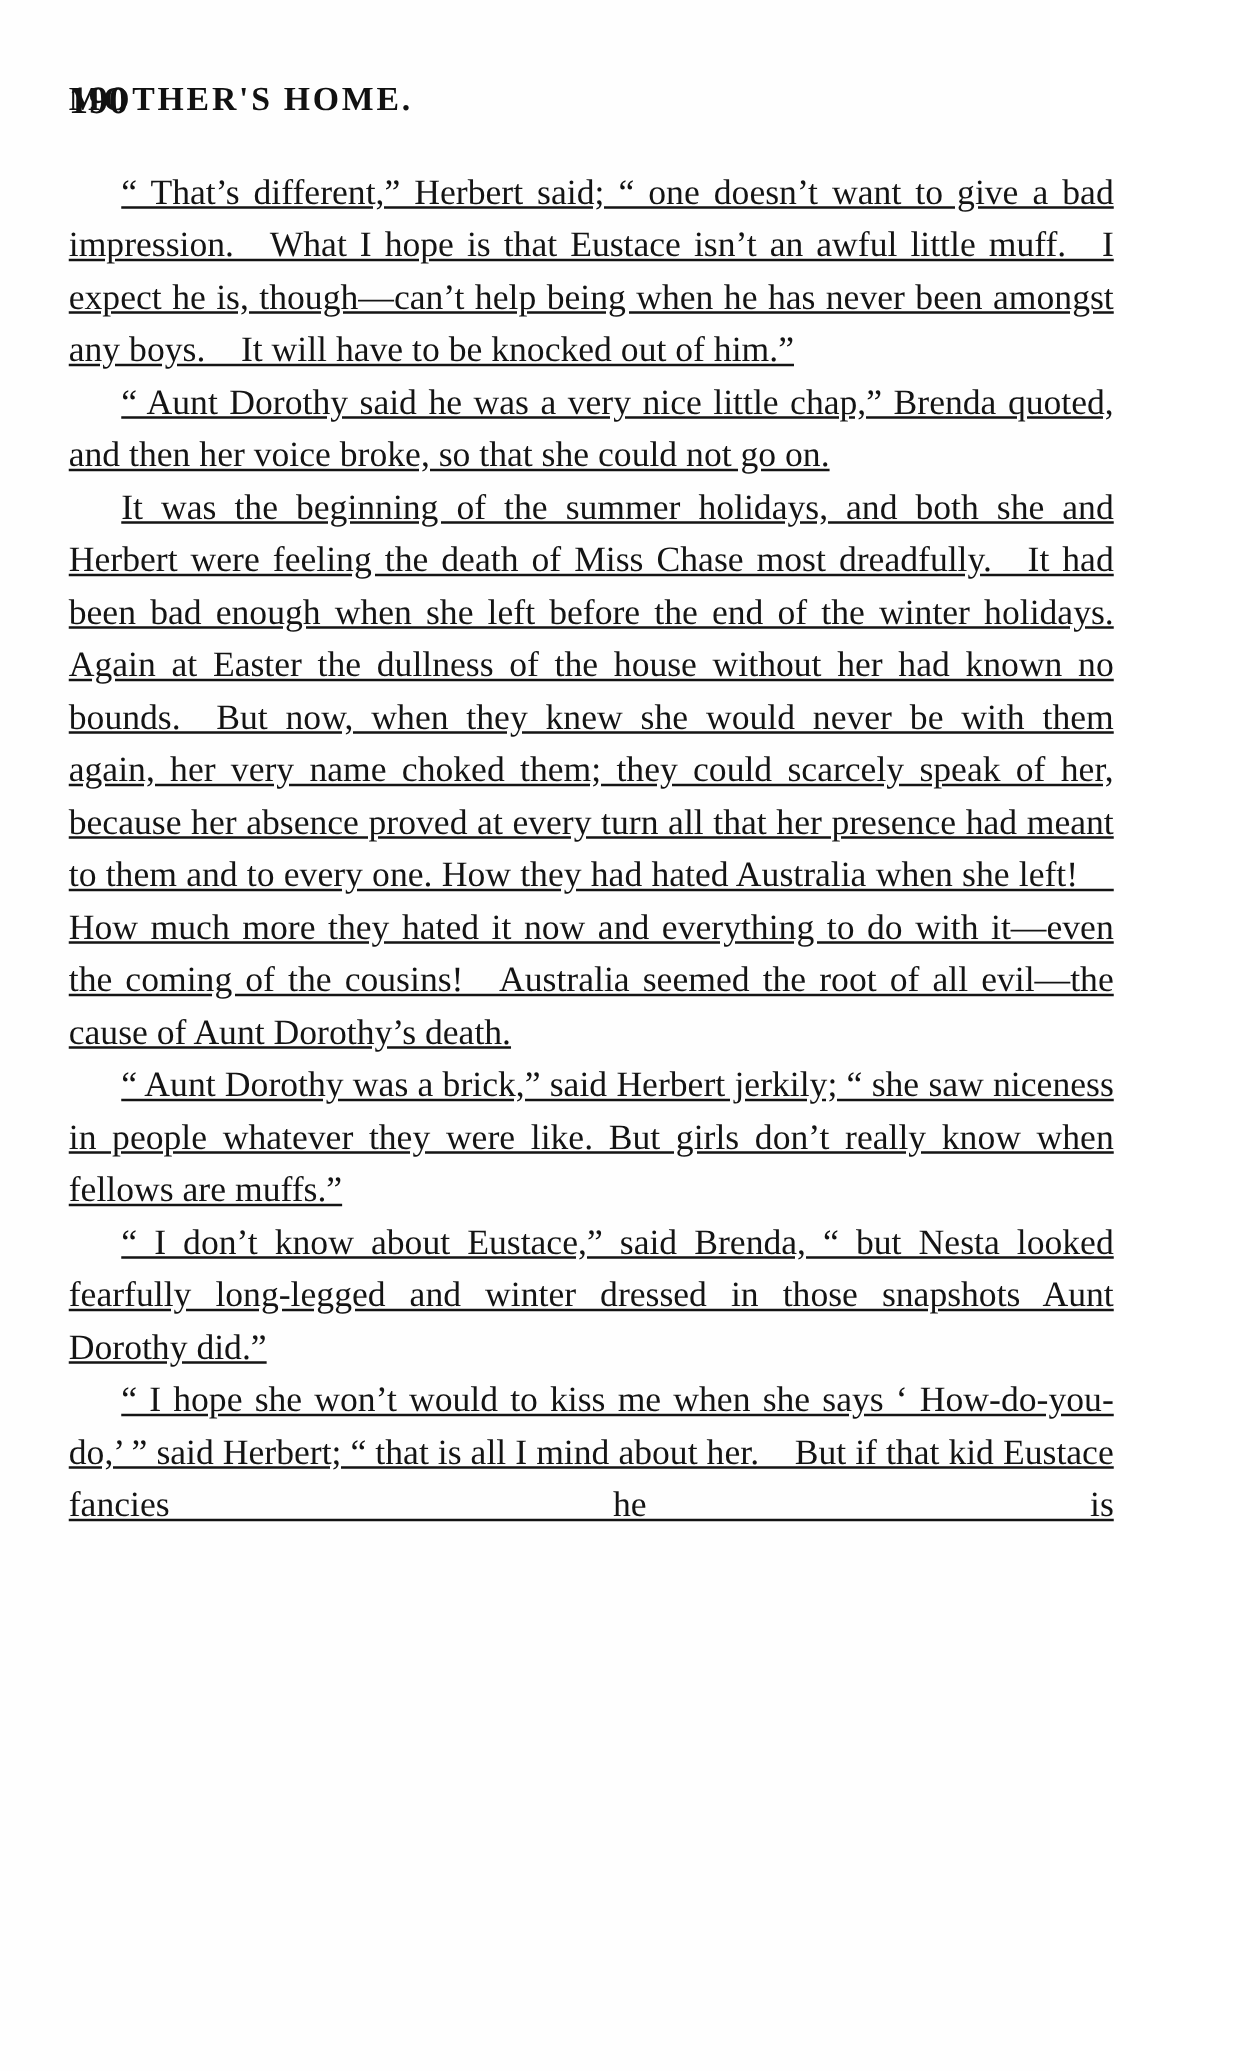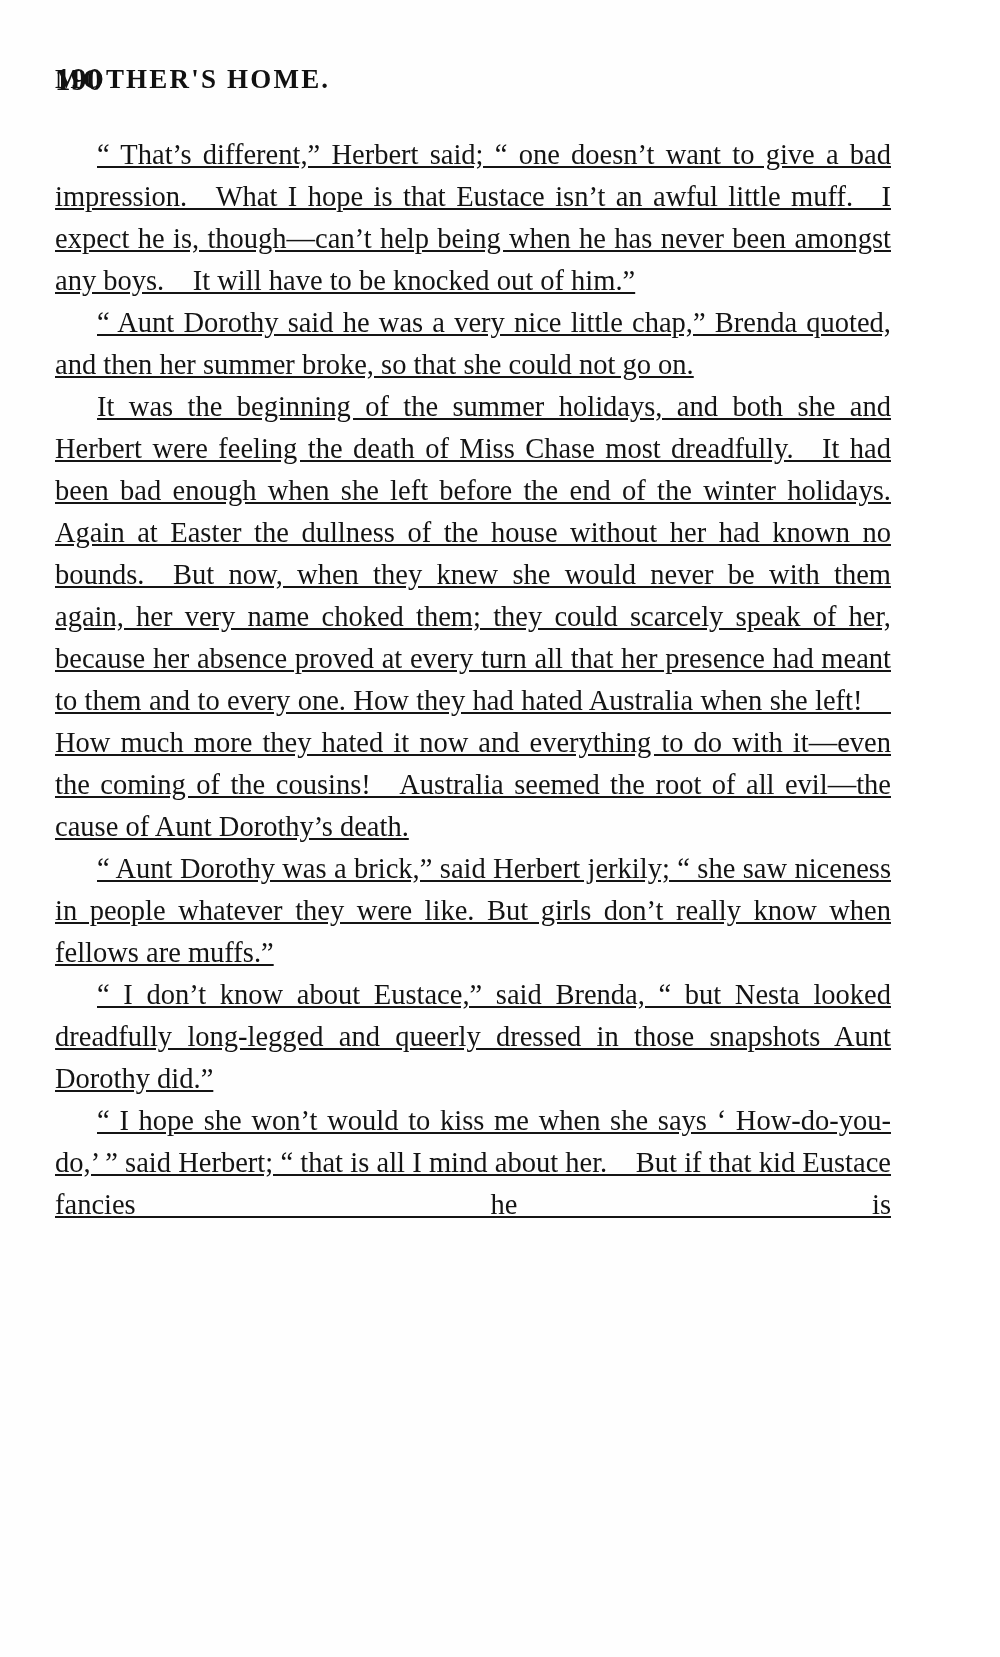--- a/index.html
+++ b/index.html
@@ -83,20 +83,20 @@
 
 <div class="page">
 
   <div class="header">
     <div class="folio">190</div>
     <div class="running-title">MOTHER'S HOME.</div>
   </div>
 
   <div class="body-text">
     <p class="para">“ That’s different,” Herbert said; “ one doesn’t want to give a bad impression. What I hope is that Eustace isn’t an awful little muff. I expect he is, though—can’t help being when he has never been amongst any boys. It will have to be knocked out of him.”</p>
-    <p class="para">“ Aunt Dorothy said he was a very nice little chap,” Brenda quoted, and then her summer broke, so that she could not go on.</p>
+    <p class="para">“ Aunt Dorothy said he was a very nice little chap,” Brenda quoted, and then her voice broke, so that she could not go on.</p>
     <p class="para">It was the beginning of the summer holidays, and both she and Herbert were feeling the death of Miss Chase most dreadfully. It had been bad enough when she left before the end of the winter holidays. Again at Easter the dullness of the house without her had known no bounds. But now, when they knew she would never be with them again, her very name choked them; they could scarcely speak of her, because her absence proved at every turn all that her presence had meant to them and to every one. How they had hated Australia when she left! How much more they hated it now and everything to do with it—even the coming of the cousins! Australia seemed the root of all evil—the cause of Aunt Dorothy’s death.</p>
     <p class="para">“ Aunt Dorothy was a brick,” said Herbert jerkily; “ she saw niceness in people whatever they were like. But girls don’t really know when fellows are muffs.”</p>
-    <p class="para">“ I don’t know about Eustace,” said Brenda, “ but Nesta looked dreadfully long-legged and queerly dressed in those snapshots Aunt Dorothy did.”</p>
+    <p class="para">“ I don’t know about Eustace,” said Brenda, “ but Nesta looked fearfully long-legged and winter dressed in those snapshots Aunt Dorothy did.”</p>
     <p class="para clipped">“ I hope she won’t would to kiss me when she says ‘ How-do-you-do,’ ” said Herbert; “ that is all I mind about her. But if that kid Eustace fancies he is</p>
   </div>
 
 </div>
 
 </body></html>

